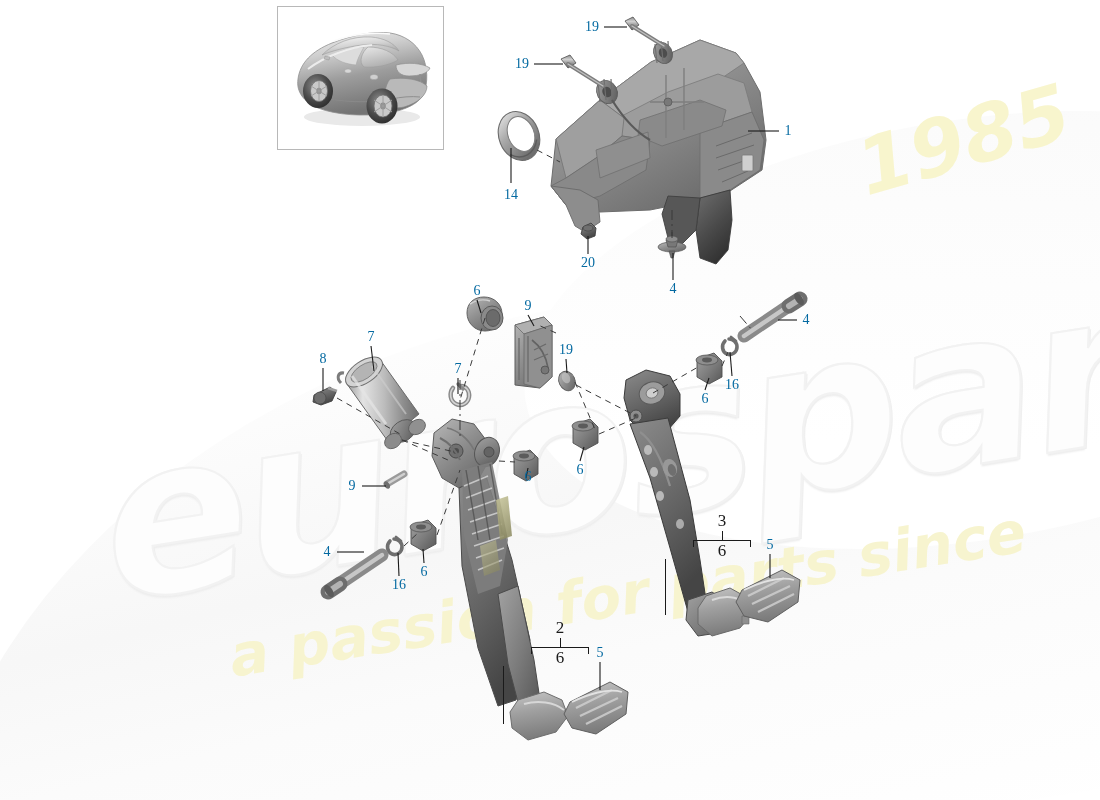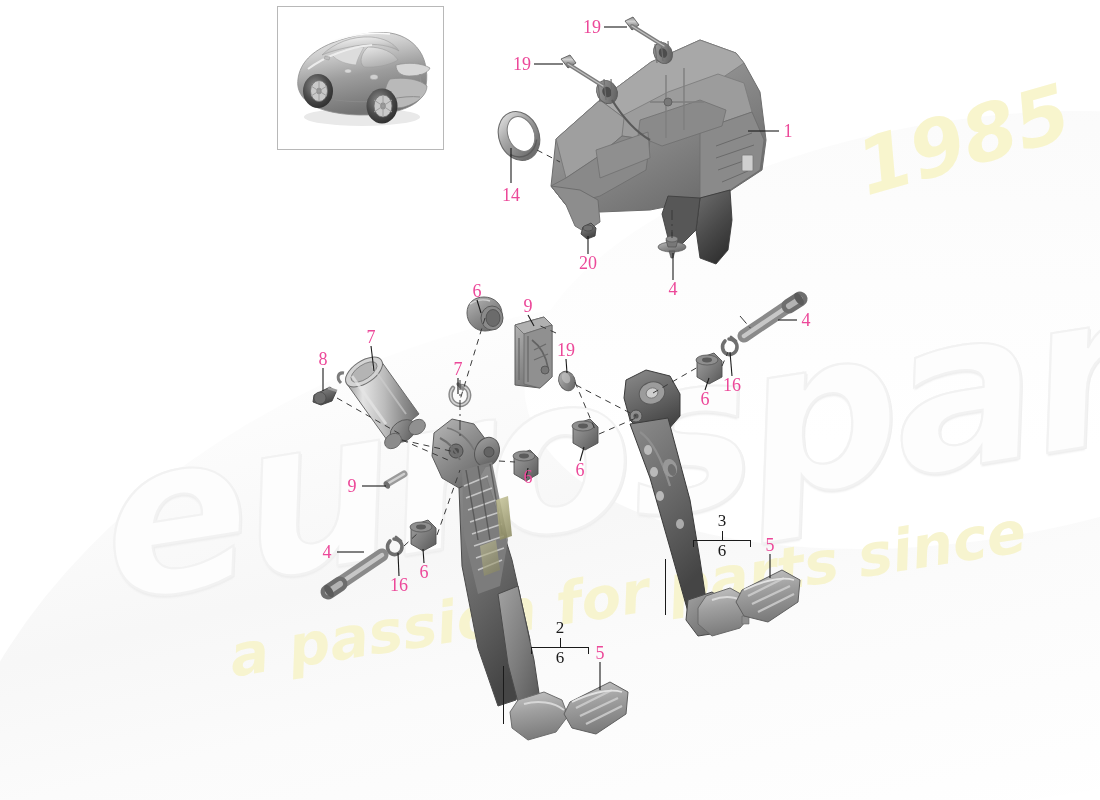--- a/index.html
+++ b/index.html
@@ -105,22 +105,22 @@
   
   #diagram {
     position: absolute;
     inset: 0;
   }
 
   
   .callout {
     position: absolute;
     font-family: "Liberation Serif", serif;
-    font-size: 18px;
-    color: #ec4899;
+    font-size: 14px;
+    color: #0369a1;
     line-height: 1;
     white-space: nowrap;
     transform: translate(-50%, -50%);
   }
 
   .bracketgrp {
     position: absolute;
     transform: translate(-50%, 0);
     font-family: "Liberation Serif", serif;
     font-size: 17px;

